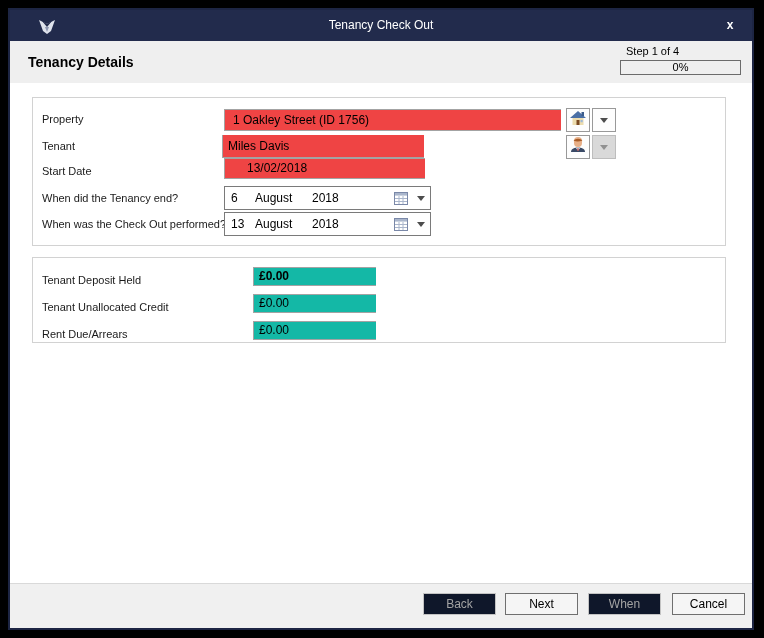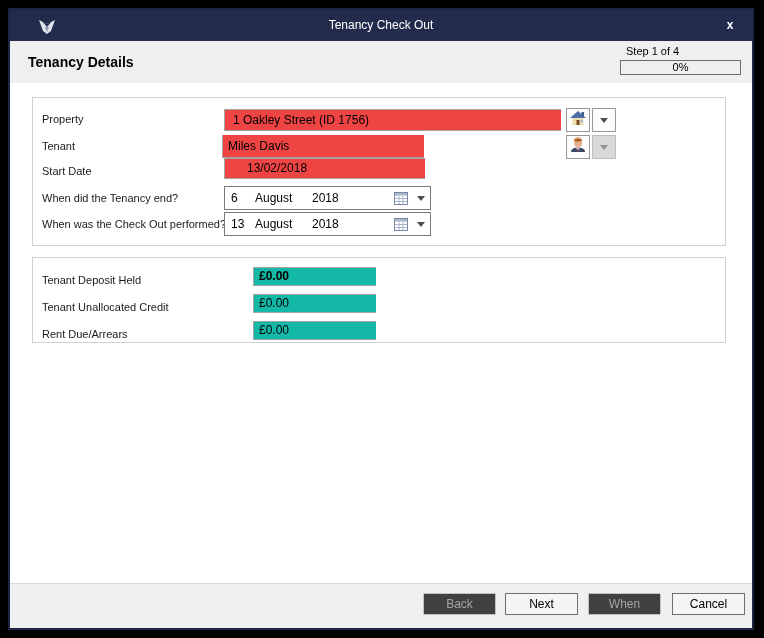--- a/index.html
+++ b/index.html
@@ -60,21 +60,21 @@
     font-size:12px; color:#000; background:#14b8a6; padding-left:5px; line-height:17px;
     border:1px solid #a3a3a3; border-right:none;
   }
   .bold { font-weight:bold; }
   .footer { position:absolute; left:0; top:573px; width:742px; height:45px; background:#f0f0f0; border-top:1px solid #d9d9d9; }
   .btn {
     position:absolute; top:9px; width:73px; height:22px; font-size:12px;
     display:flex; align-items:center; justify-content:center; cursor:pointer;
   }
   .btn.enabled { background:#f5f5f5; border:1px solid #6f6f6f; color:#000; }
-  .btn.disabled { background:#404040; border:1px solid #c3c3c3; color:#a3a3a3; cursor:default; }
+  .btn.disabled { background:#0f172a; border:1px solid #c3c3c3; color:#a3a3a3; cursor:default; }
 </style>
 </head>
 <body>
 
 <div class="window">
 
   <div class="titlebar">
     <span class="logo">
       <svg width="22" height="22" viewBox="0 0 22 22">
         <polygon points="3,5 11,9 19,5 15,16 11,19 7,16" fill="#dfe3ec"></polygon>

